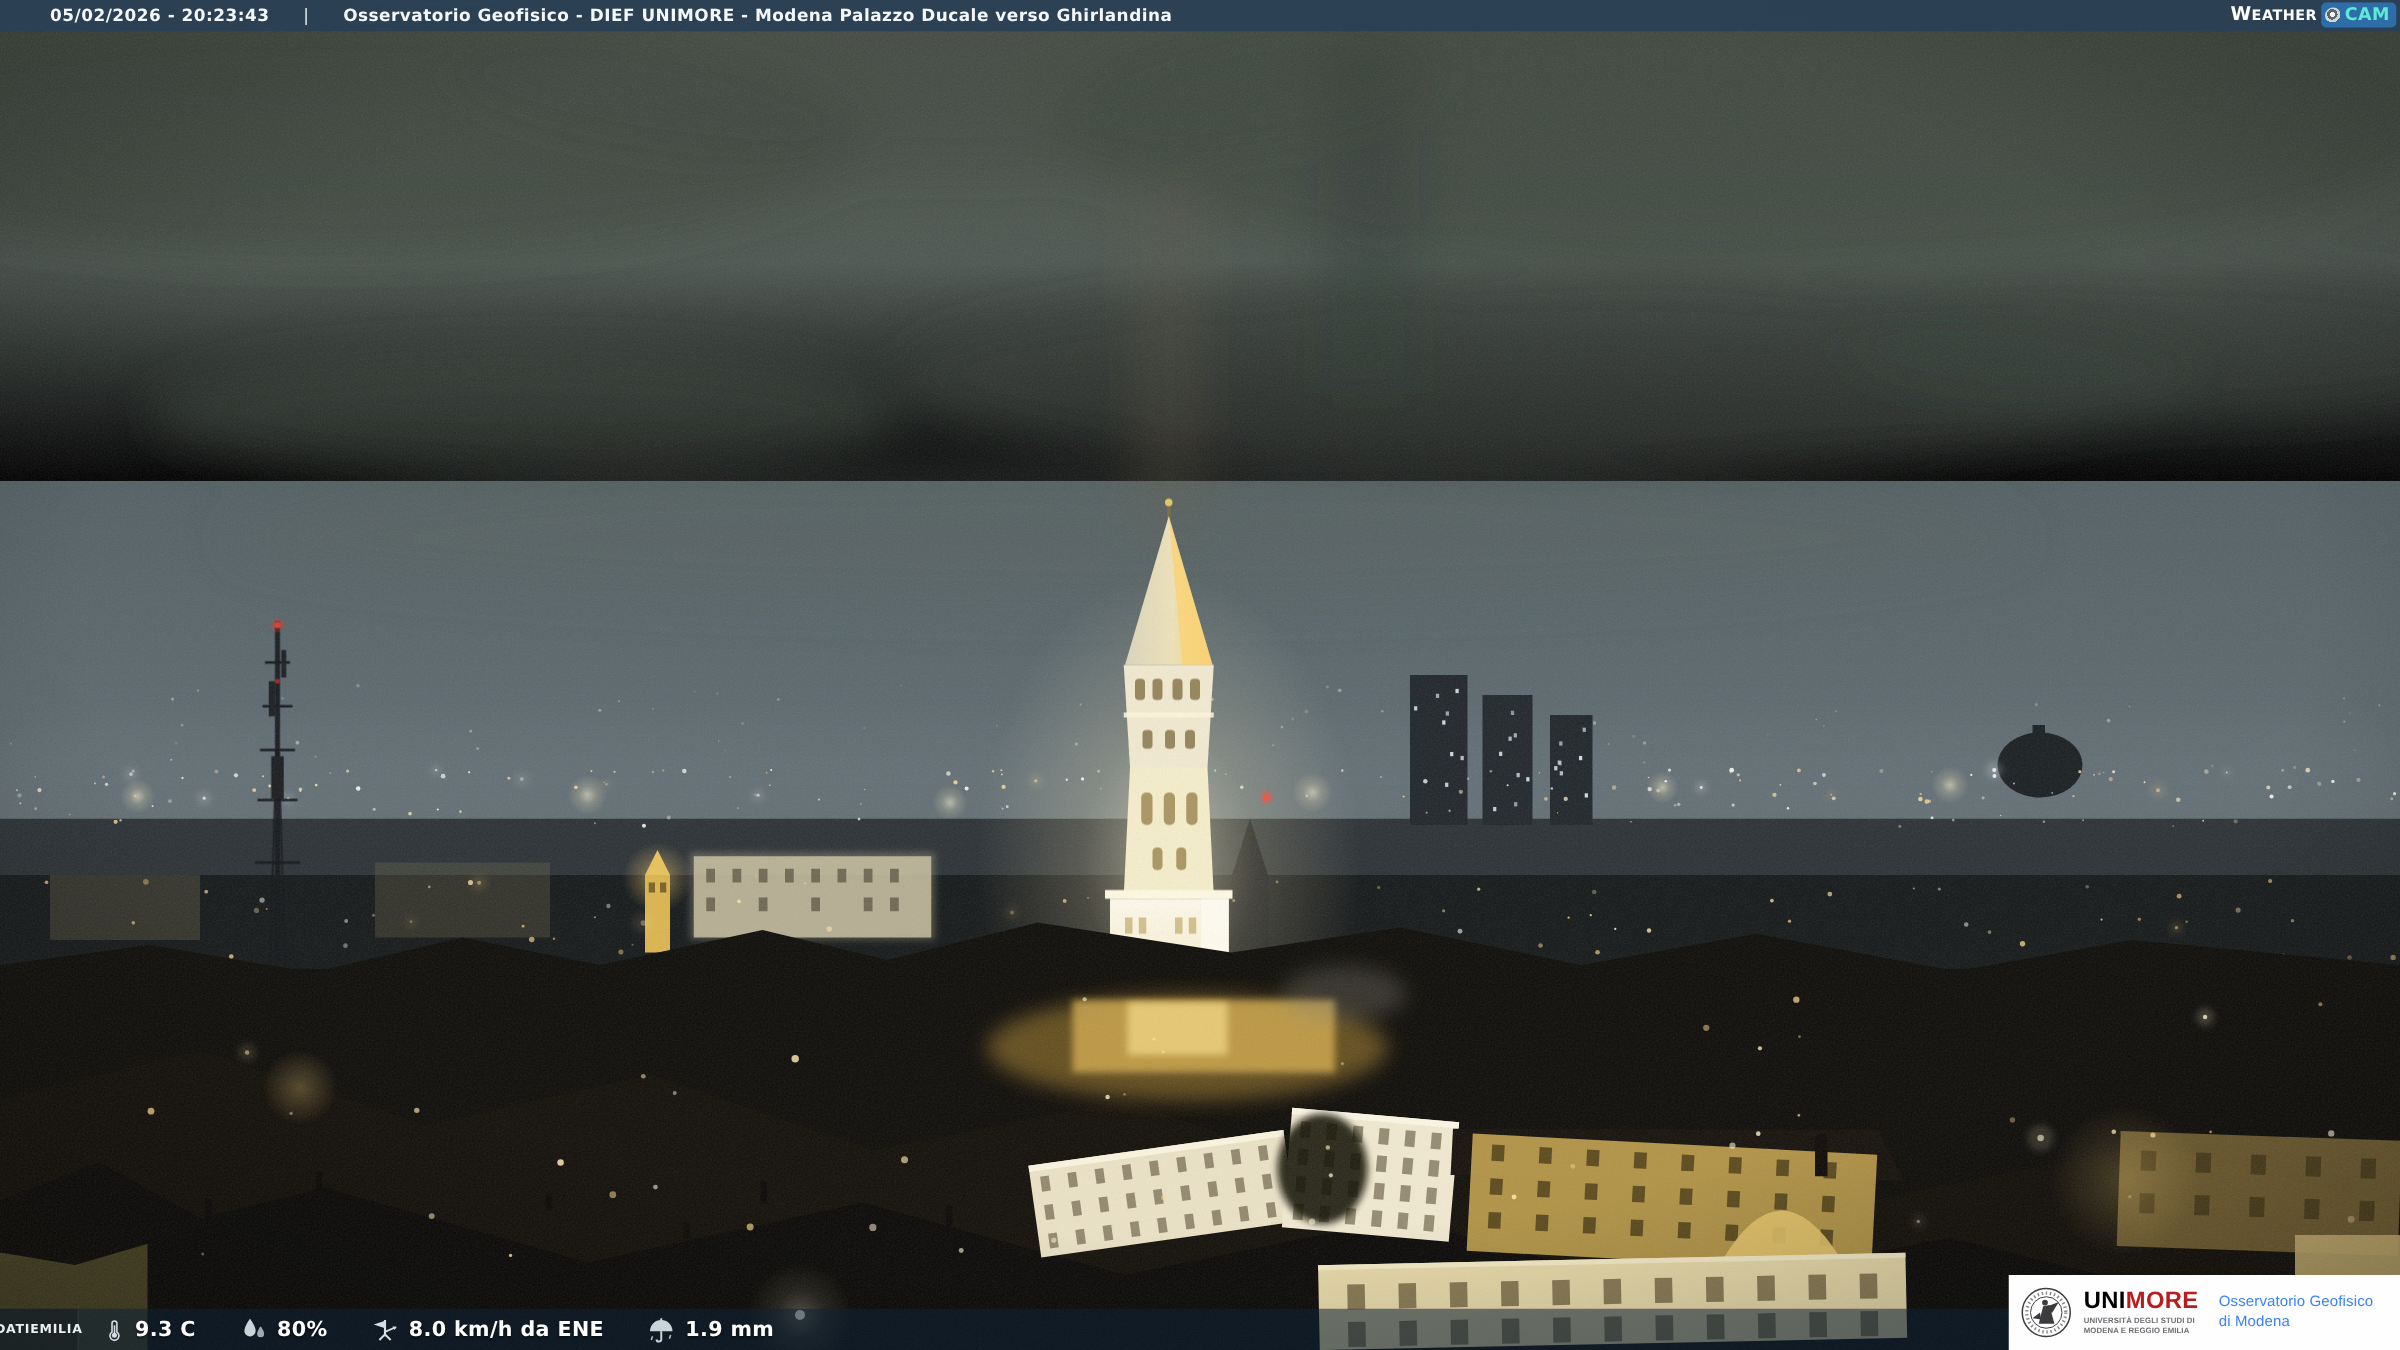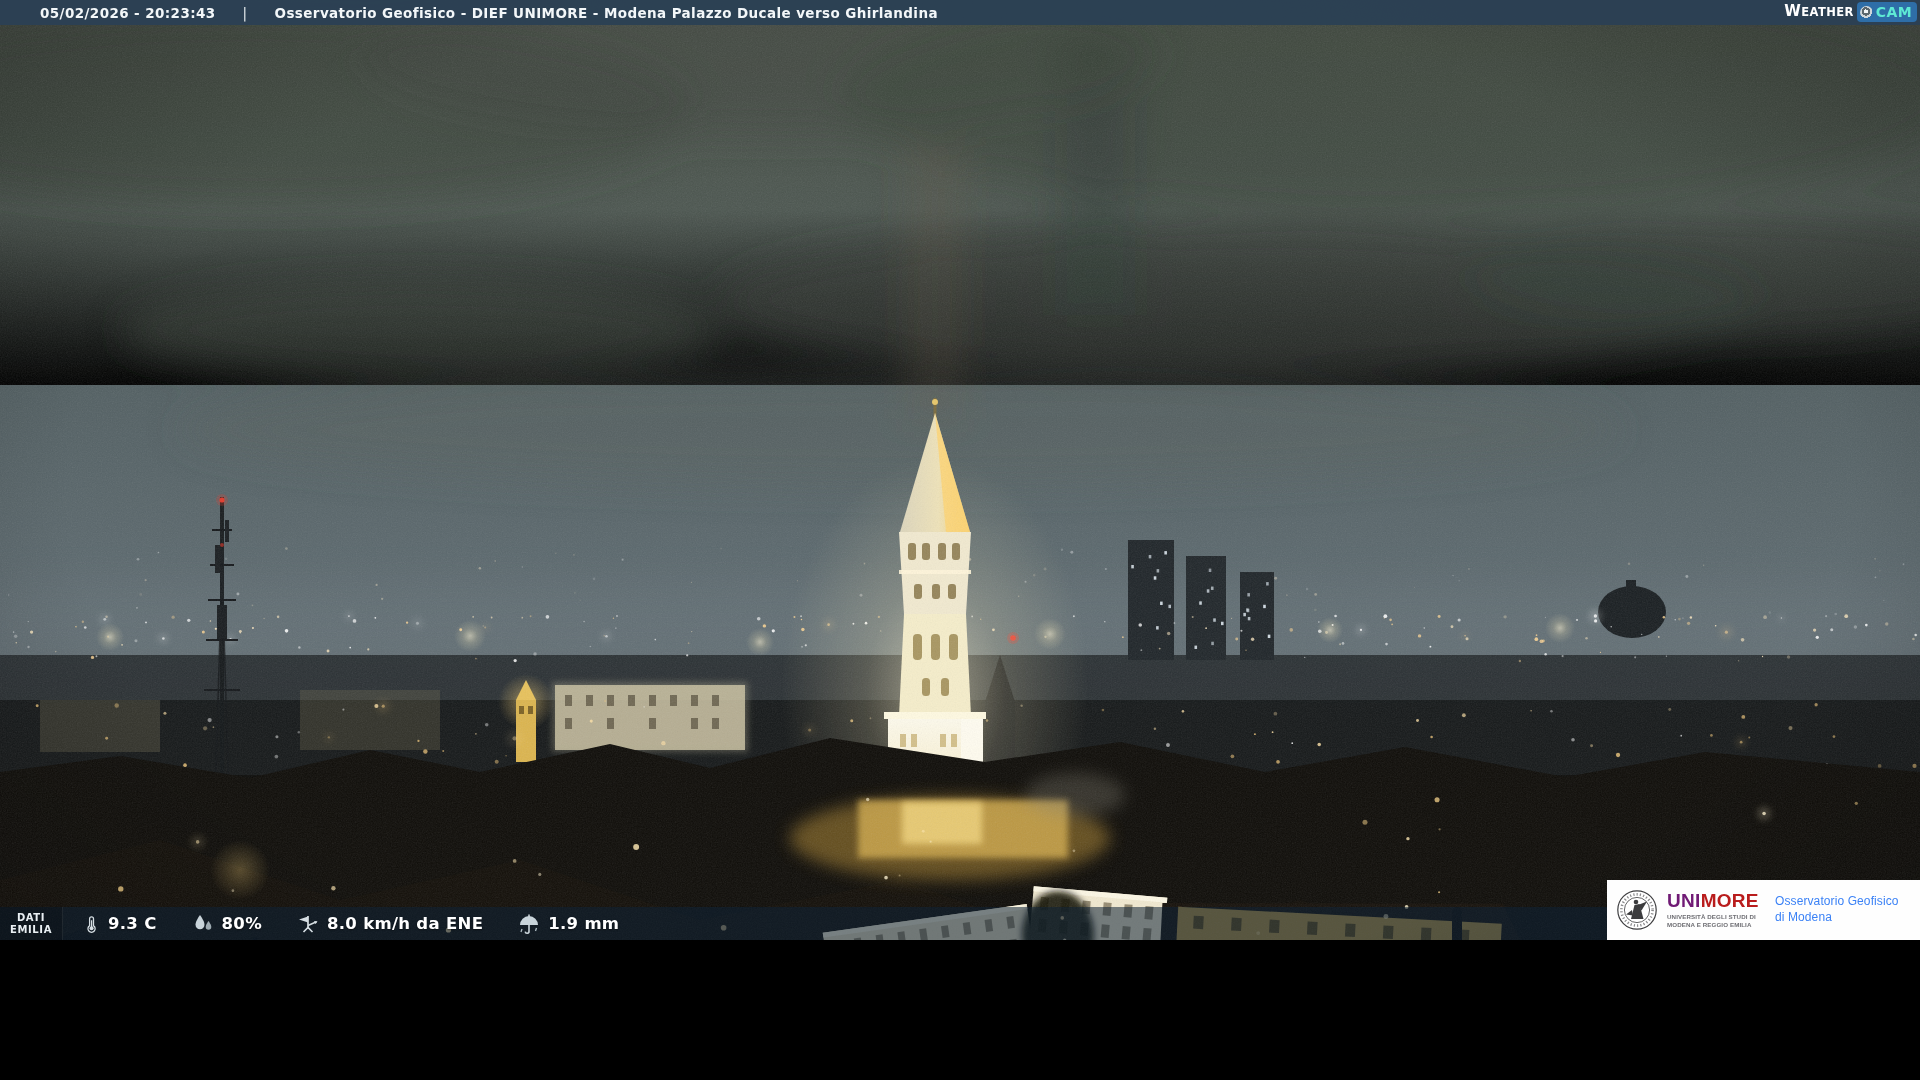--- a/index.html
+++ b/index.html
@@ -1,16 +1,16 @@
 <!DOCTYPE html>
 <html><head>
 <meta charset="utf-8">
 <style>
   html,body{margin:0;padding:0;background:#000;overflow:hidden}
-  .stage{position:relative;width:1920px;height:940px;overflow:hidden;background:#0c0c0a;font-family:"DejaVu Sans",sans-serif}
+  .stage{position:relative;width:1920px;height:1080px;overflow:hidden;background:#0c0c0a;font-family:"DejaVu Sans",sans-serif}
   svg.scene{position:absolute;left:0;top:0;width:1920px;height:1080px;display:block}
 
   
   .topbar{position:absolute;top:0;left:0;right:0;height:25px;background:rgba(44,65,84,.96);
     display:flex;align-items:center;color:#f3f7f9;font-size:13.5px;font-weight:bold;letter-spacing:.4px;z-index:5}
   .topbar .ts{margin-left:40px;white-space:nowrap}
   .topbar .sep{margin:0 27px;opacity:.95;font-weight:normal}
   .topbar .ttl{white-space:nowrap}
 
   .wcam{position:absolute;right:3px;top:2px;height:21px;display:flex;align-items:flex-start;gap:3px}
@@ -18,35 +18,35 @@
   .wcam .w::first-letter{font-size:15px}
   .wcam .c{display:flex;align-items:center;gap:3px;background:#2e6ea8;border-radius:4px;height:20px;
     padding:0 5px 0 3px;font-size:14px;font-weight:bold;color:#5eead4}
   .lens{width:13px;height:13px;border-radius:50%;
     background:radial-gradient(circle at 45% 42%, #f2f5f7 0 2px, #5c686e 2px 4.2px, #cfd6da 4.2px 6.4px, rgba(0,0,0,0) 6.4px)}
 
   
   .meteobar{position:absolute;left:0;right:0;bottom:0;height:33px;background:rgba(14,34,54,.55);
     display:flex;align-items:center;color:#fff;z-index:5}
   .dati{width:62px;height:100%;background:rgba(0,0,0,.18);border-right:1px solid rgba(255,255,255,.08);
-    display:flex;flex-direction:column;justify-content:center;align-items:center;
+    display:flex;flex-direction:row;justify-content:center;align-items:center;
     font-size:10px;font-weight:bold;letter-spacing:.6px;line-height:1.2;color:#e9eff3;text-align:center}
   .readings{display:flex;align-items:flex-end;gap:34px;margin-left:20px}
   .reading{display:flex;align-items:center;gap:7px;font-size:16.5px;font-weight:bold;letter-spacing:.3px;
     text-shadow:0 1px 2px rgba(0,0,0,.45);white-space:nowrap}
   .reading svg{display:block}
 
   
   .logobox{position:absolute;right:0;bottom:0;width:313px;height:60px;background:#fefefe;z-index:6;
     display:flex;align-items:center;gap:9px;padding-left:9px;box-sizing:border-box;
     font-family:"Liberation Sans",sans-serif}
   .seal{flex:0 0 auto}
   .brand{flex:0 0 auto;width:99px}
   .brand .row1{font-size:19px;font-weight:bold;letter-spacing:.3px;line-height:1}
-  .uni{color:#701a75}.more{color:#b91c1c}
+  .uni{color:#000000}.more{color:#b91c1c}
   .brand .row2{margin-top:3px;font-size:6.2px;color:#6e6e73;line-height:1.35;font-weight:bold;letter-spacing:.1px}
   .brand .row2 span{display:block}
   .org{font-size:12px;color:#3b82f6;line-height:1.3;letter-spacing:.1px}
 </style>
 </head>
 <body>
 
 <div class="stage">
 
   <svg class="scene" viewBox="0 0 1920 1080" preserveAspectRatio="none">

